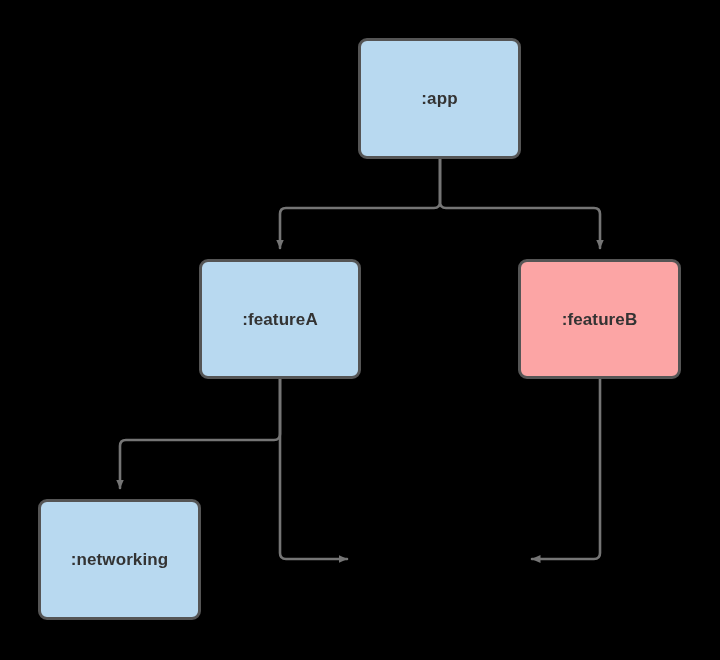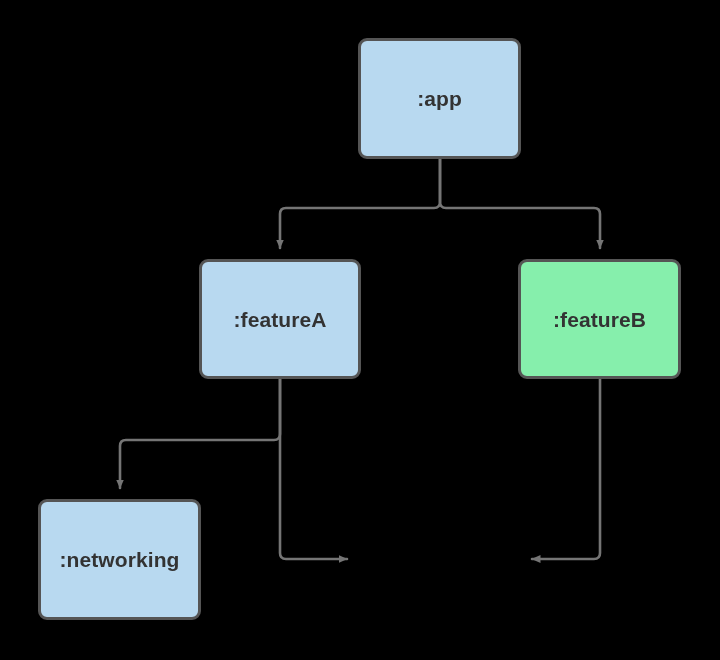--- a/index.html
+++ b/index.html
@@ -26,21 +26,21 @@
   .node {
     position: absolute;
     box-sizing: border-box;
     border: 3px solid #555555;
     border-radius: 9px;
     display: flex;
     align-items: center;
     justify-content: center;
   }
   .node-label {
-    font-size: 21px;
+    font-size: 17px;
     font-weight: bold;
     color: #333333;
     letter-spacing: 0.1px;
     white-space: nowrap;
     line-height: 1;
   }
   .node-app      { left: 358px; top: 38px;  width: 163px; height: 121px; }
   .node-featureA { left: 199px; top: 259px; width: 162px; height: 120px; }
   .node-featureB { left: 518px; top: 259px; width: 163px; height: 120px; }
   .node-networking { left: 38px; top: 499px; width: 163px; height: 121px; }
@@ -70,21 +70,21 @@
   </svg>
 
   <div class="node node-app" style="background:#b8d9f0;">
     <span class="node-label">:app</span>
   </div>
 
   <div class="node node-featureA" style="background:#b8d9f0;">
     <span class="node-label">:featureA</span>
   </div>
 
-  <div class="node node-featureB" style="background:#86efac;">
+  <div class="node node-featureB" style="background:#fca5a5;">
     <span class="node-label">:featureB</span>
   </div>
 
   <div class="node node-networking" style="background:#b8d9f0;">
     <span class="node-label">:networking</span>
   </div>
 
 
 </div>
 

